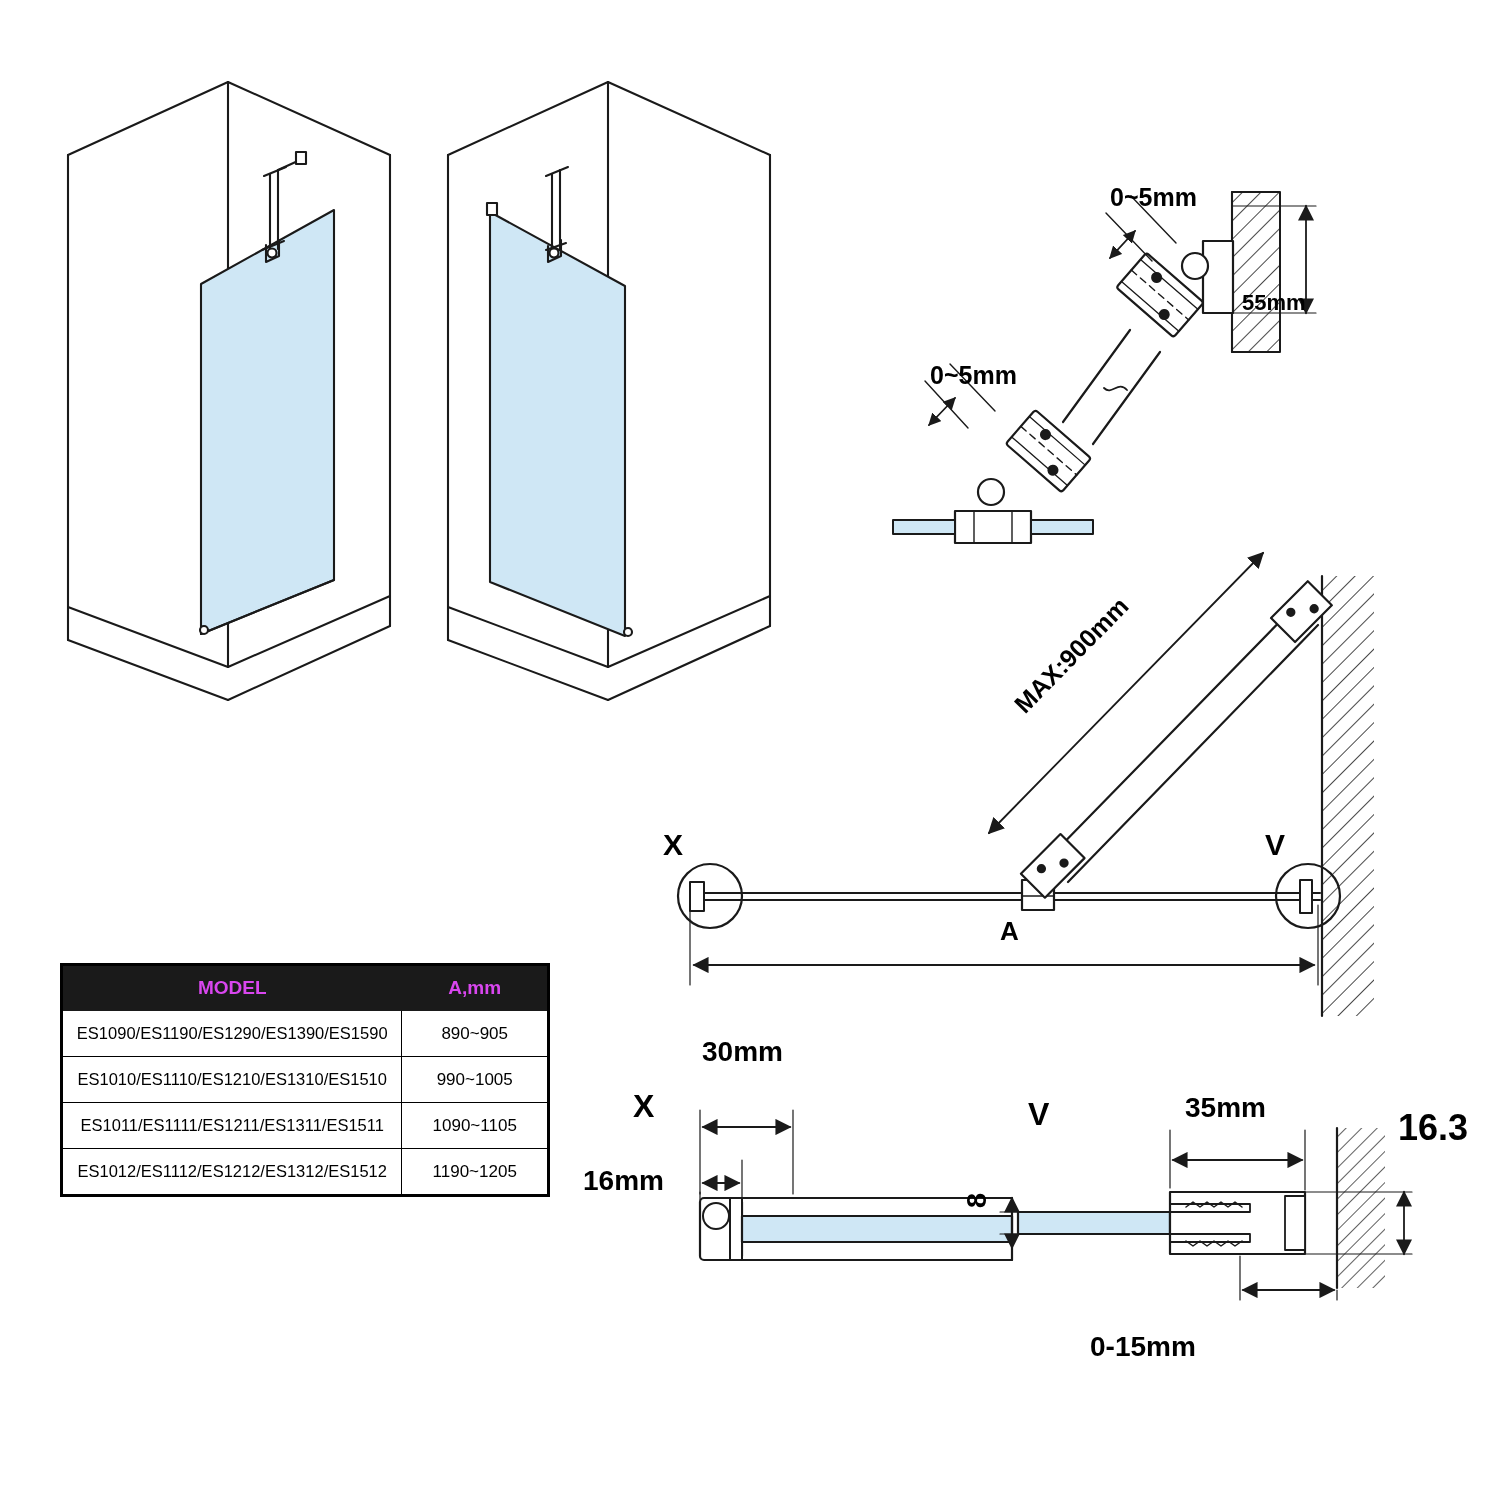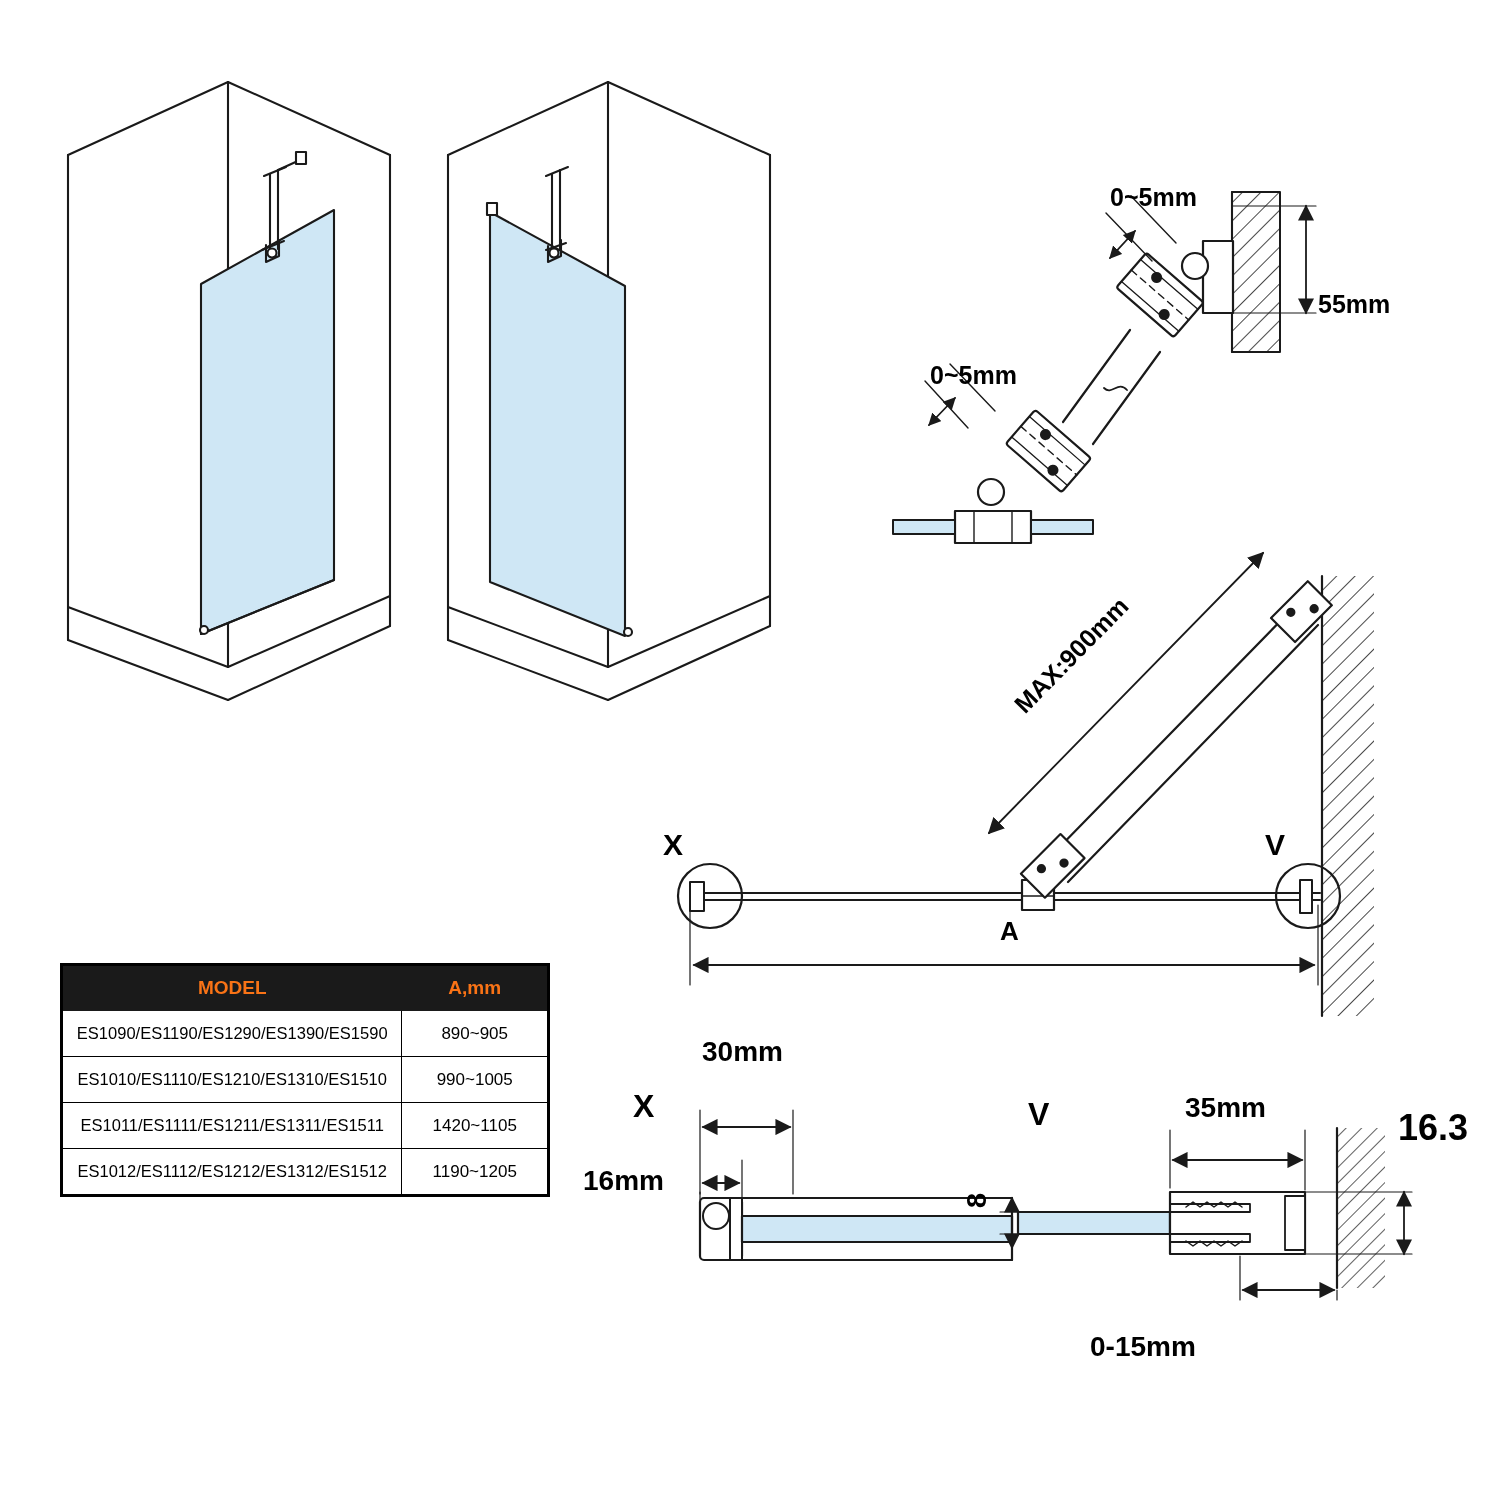--- a/index.html
+++ b/index.html
@@ -49,21 +49,21 @@
   #model-table th, #model-table td {
     border: 1.5px solid #000;
     padding: 0;
     height: 45px;
     text-align: center;
     vertical-align: middle;
     font-size: 17px;
   }
   #model-table thead th {
     background: #1a1a1a;
-    color: #f97316;
+    color: #d946ef;
     font-weight: bold;
     font-size: 19px;
     border-color: #1a1a1a;
     height: 44px;
   }
   #model-table td.model-cell {
     width: 340px;
     font-size: 16.5px;
     letter-spacing: 0px;
   }
@@ -302,21 +302,21 @@
         <line x1="1243" y1="1290" x2="1334" y2="1290" stroke-width="1.8" marker-start="url(#arr)" marker-end="url(#arr)"></line>
       </g>
 
     </g>
   </svg>
 
   <div class="lbl" style="left:1110px; top:185px; font-size:25px;">0~5mm</div>
 
   <div class="lbl" style="left:930px; top:363px; font-size:25px;">0~5mm</div>
 
-  <div class="lbl" style="left:1318px; top:292px; font-size:25px;">55mm</div>
+  <div class="lbl" style="left:1242px; top:292px; font-size:22px;">55mm</div>
 
   <div class="lbl" style="left:1010px; top:700px; font-size:25px; transform:rotate(-45.5deg); transform-origin:left top;">MAX:900mm</div>
 
   <div class="lbl" style="left:1000px; top:918px; font-size:26px;">A</div>
 
   <div class="lbl" style="left:663px; top:830px; font-size:30px;">X</div>
 
   <div class="lbl" style="left:1265px; top:830px; font-size:30px;">V</div>
 
   <div class="lbl" style="left:633px; top:1090px; font-size:32px;">X</div>
@@ -346,21 +346,21 @@
       <tr>
         <td class="model-cell">ES1090/ES1190/ES1290/ES1390/ES1590</td>
         <td class="a-cell">890~905</td>
       </tr>
       <tr>
         <td class="model-cell">ES1010/ES1110/ES1210/ES1310/ES1510</td>
         <td class="a-cell">990~1005</td>
       </tr>
       <tr>
         <td class="model-cell">ES1011/ES1111/ES1211/ES1311/ES1511</td>
-        <td class="a-cell">1420~1105</td>
+        <td class="a-cell">1090~1105</td>
       </tr>
       <tr>
         <td class="model-cell">ES1012/ES1112/ES1212/ES1312/ES1512</td>
         <td class="a-cell">1190~1205</td>
       </tr>
     </tbody>
   </table>
 
 </div>
 

